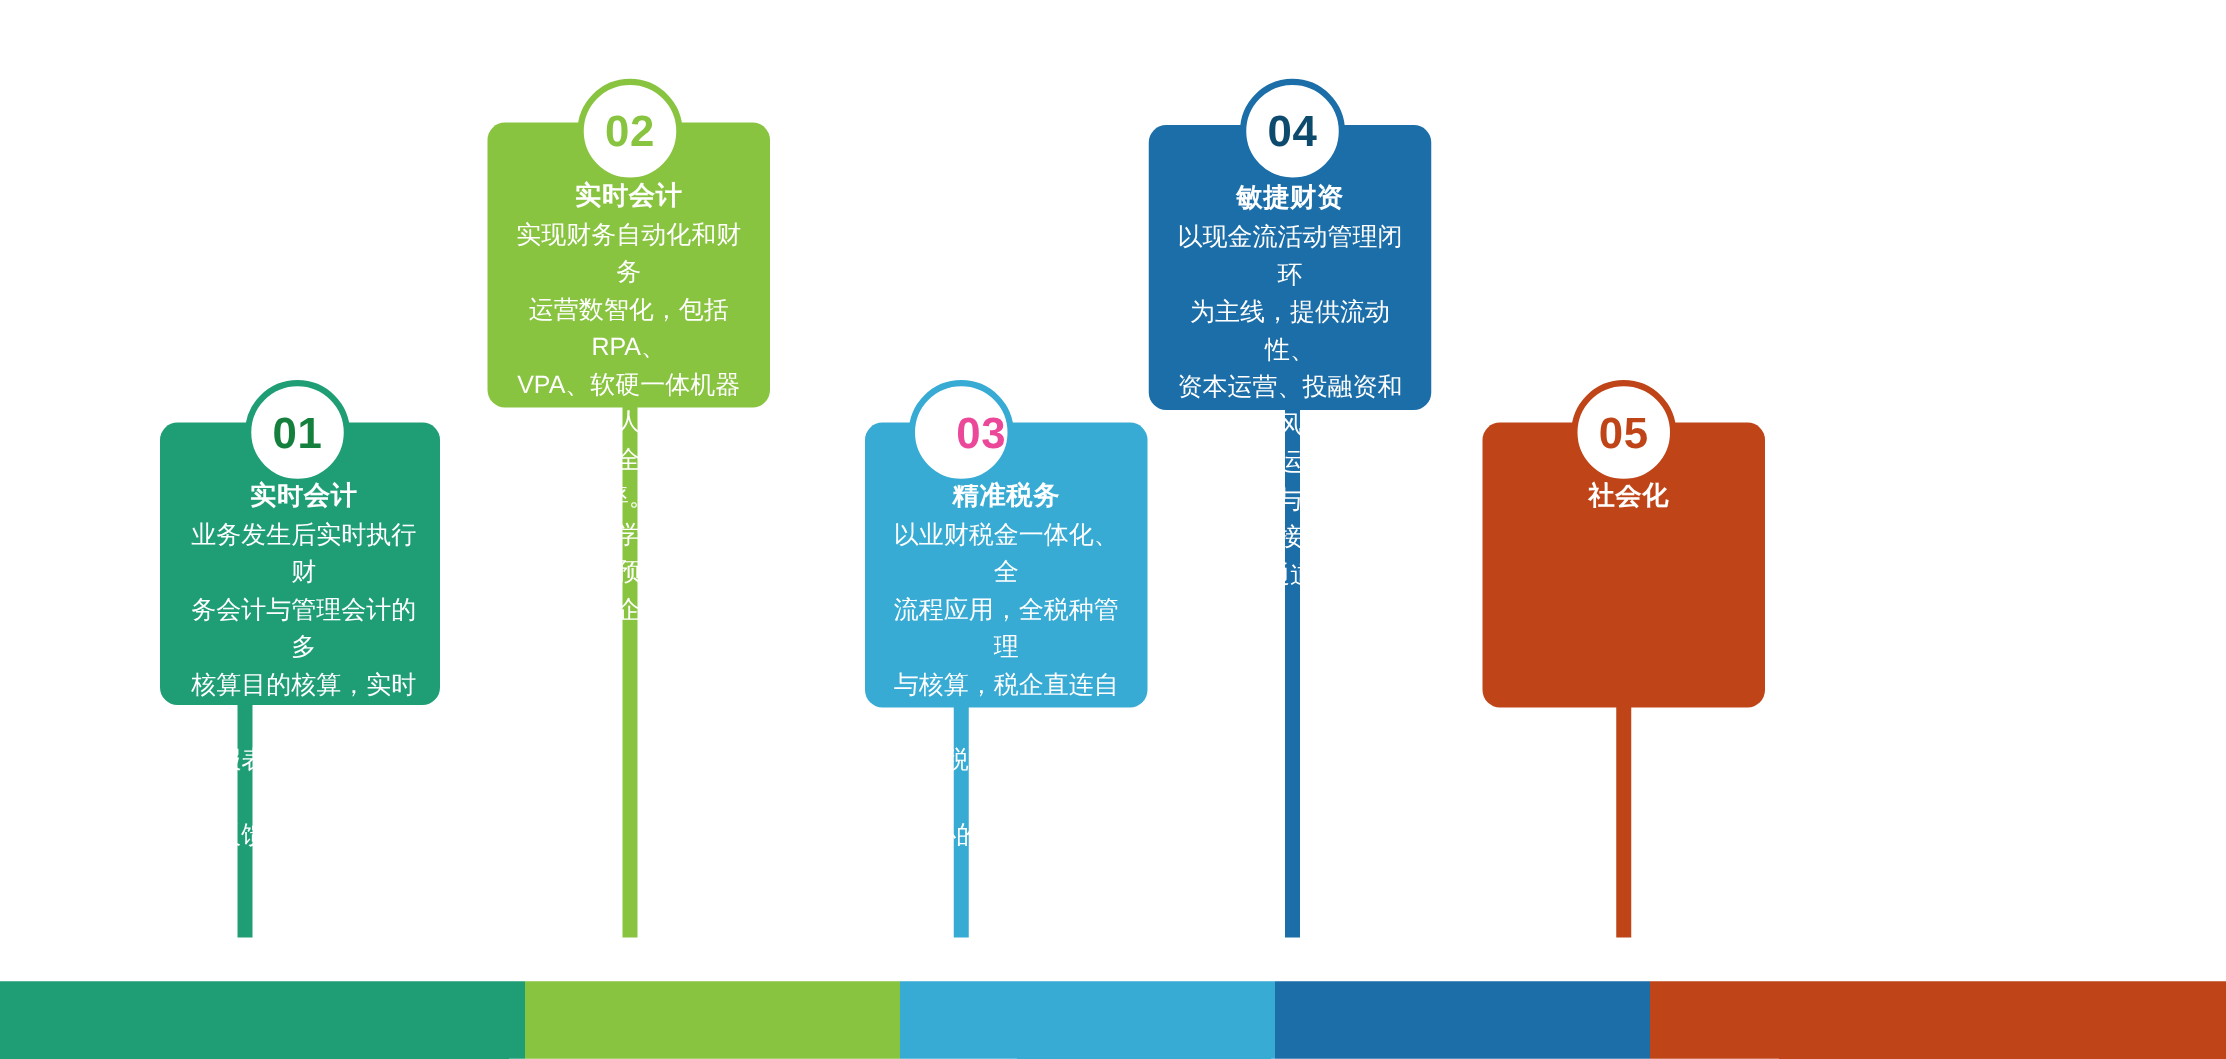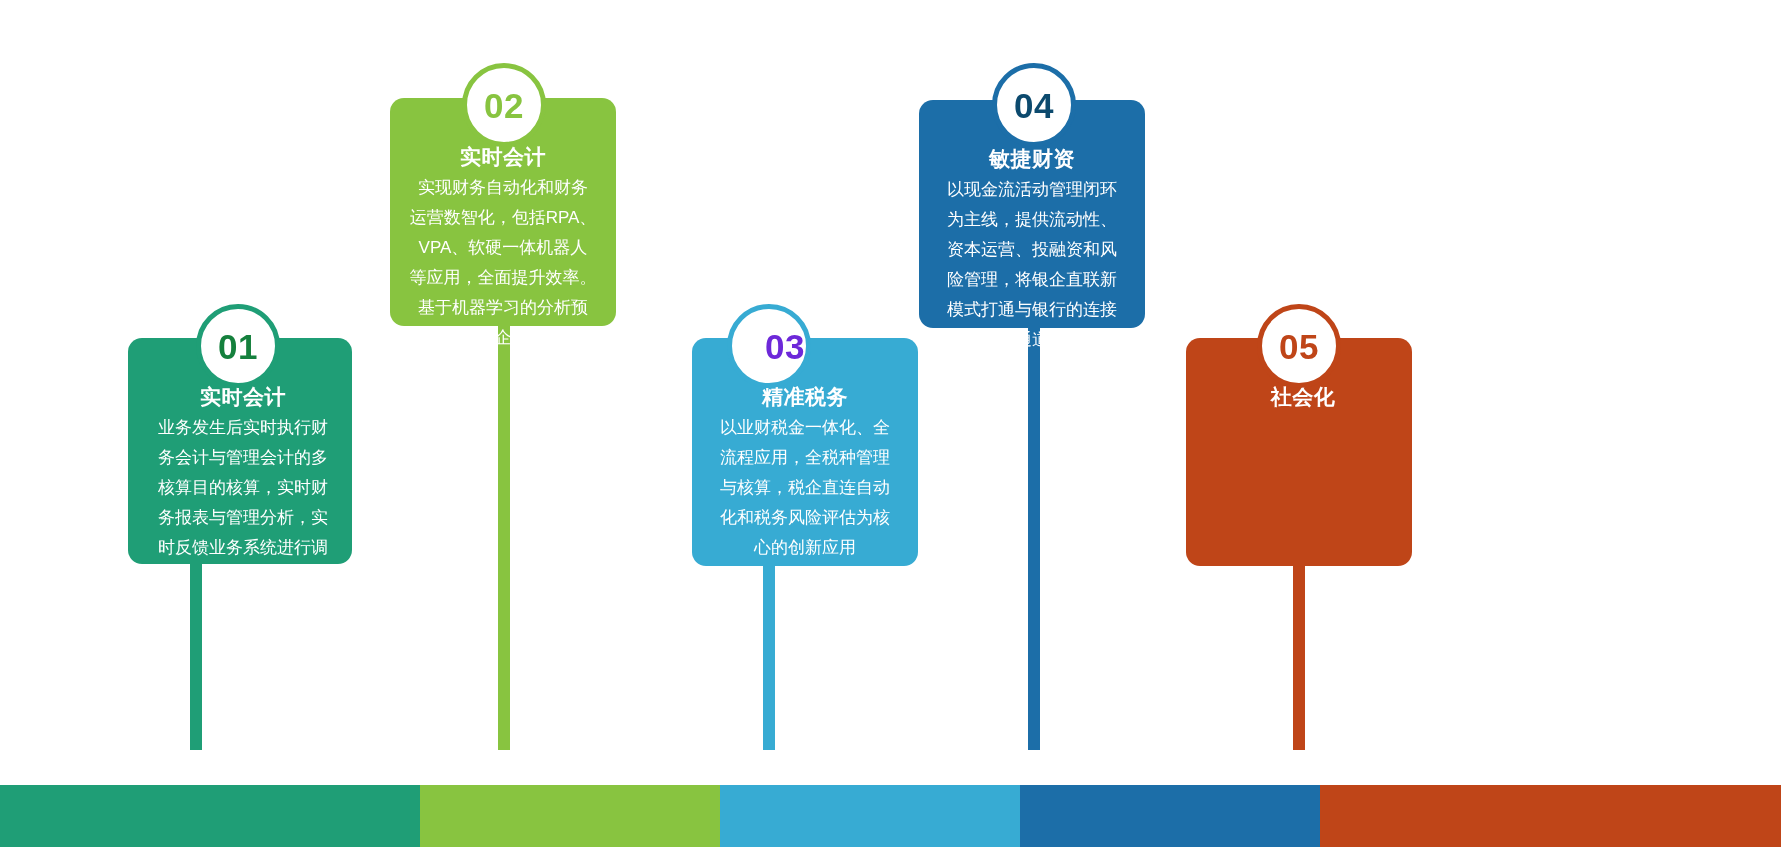--- a/index.html
+++ b/index.html
@@ -36,21 +36,21 @@
     text-align: center;
   }
   .card-title {
     font-size: 21px;
     font-weight: bold;
     line-height: 30px;
     letter-spacing: 0.5px;
     margin-bottom: 1px;
   }
   .card-body {
-    font-size: 17px;
+    font-size: 20px;
     line-height: 30px;
     letter-spacing: 0px;
     white-space: pre-line;
   }
 
   
   .badge {
     position: absolute;
     width: 84px;
     height: 84px;
@@ -123,29 +123,29 @@
 
   <div class="card" style="left: 655px; top: 338px; width: 226px; height: 228px; background: rgb(55, 171, 211); margin-left: 37px;">
     <div class="card-title">精准税务</div>
     <div class="card-body">以业财税金一体化、全
 流程应用，全税种管理
 与核算，税企直连自动
 化和税务风险评估为核
 心的创新应用</div>
   </div>
   <div class="badge" style="left: 727px; top: 304px; border-color: rgb(55, 171, 211); background: rgb(255, 255, 255);">
-    <span class="badge-num" style="color: #6d28d9; margin-left: 32px;">03</span>
+    <span class="badge-num" style="color: #ec4899; margin-left: 32px;">03</span>
   </div>
 
   <div class="card" style="left: 919px; top: 100px; width: 226px; height: 228px; background: rgb(28, 110, 168);">
     <div class="card-title">敏捷财资</div>
     <div class="card-body">以现金流活动管理闭环
 为主线，提供流动性、
 资本运营、投融资和风
-险管理，将银企直联新
+险管理，运营数智化
 模式打通与银行的连接
 通道</div>
   </div>
   <div class="badge" style="left: 992px; top: 63px; border-color: rgb(28, 110, 168); background: rgb(255, 255, 255);">
     <span class="badge-num" style="color: #0c4a6e;">04</span>
   </div>
 
   <div class="card" style="left: 1186px; top: 338px; width: 226px; height: 228px; background: rgb(191, 69, 24); padding-left: 22px;">
     <div class="card-title">社会化</div>
   </div>

